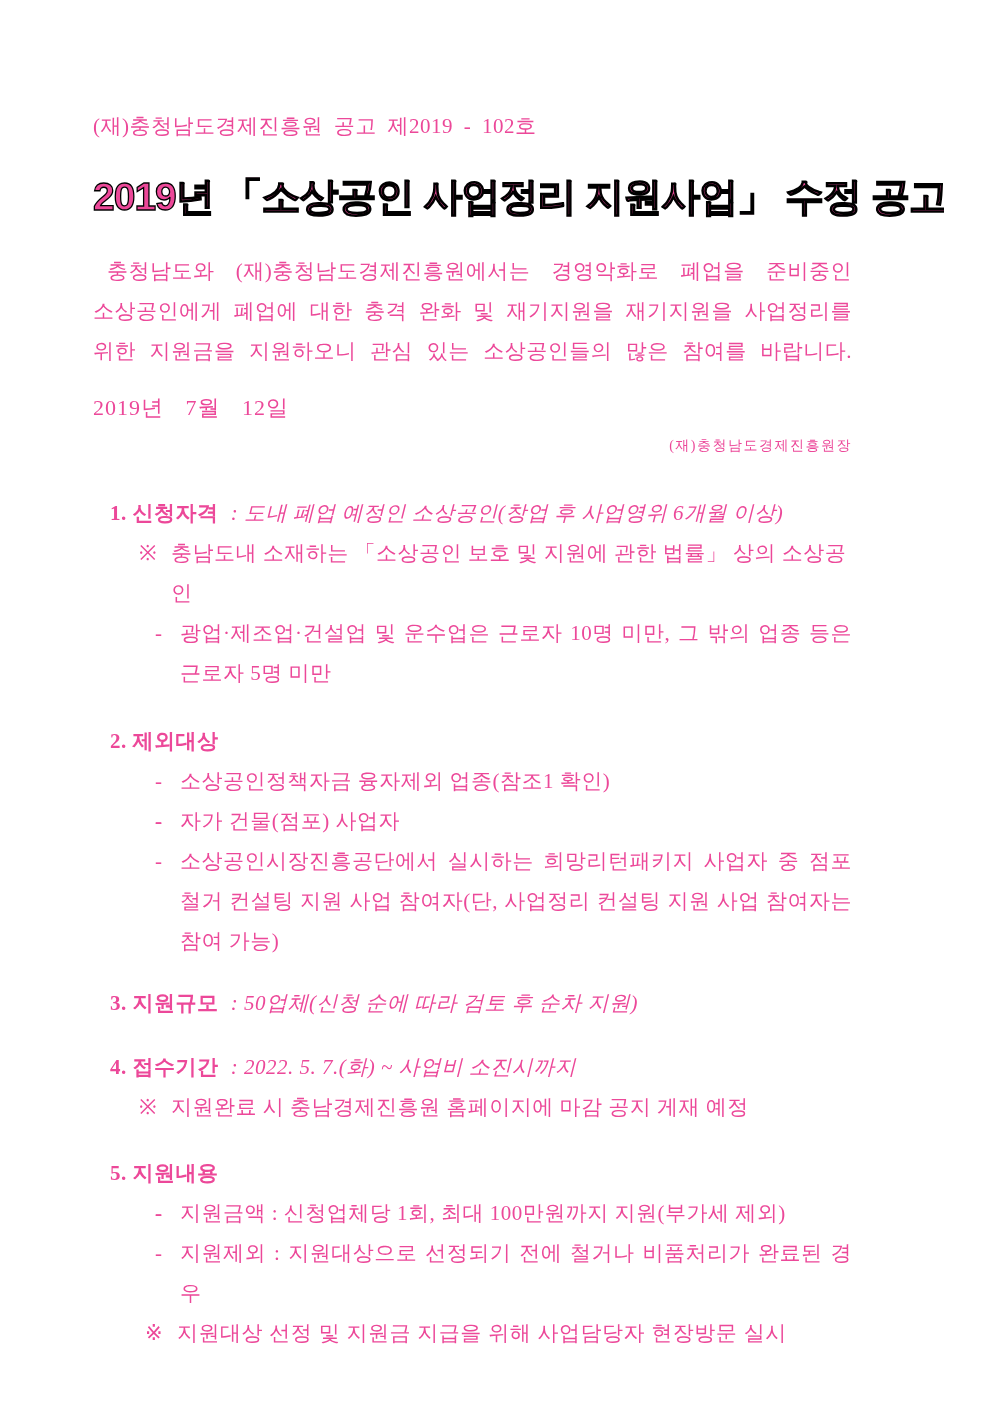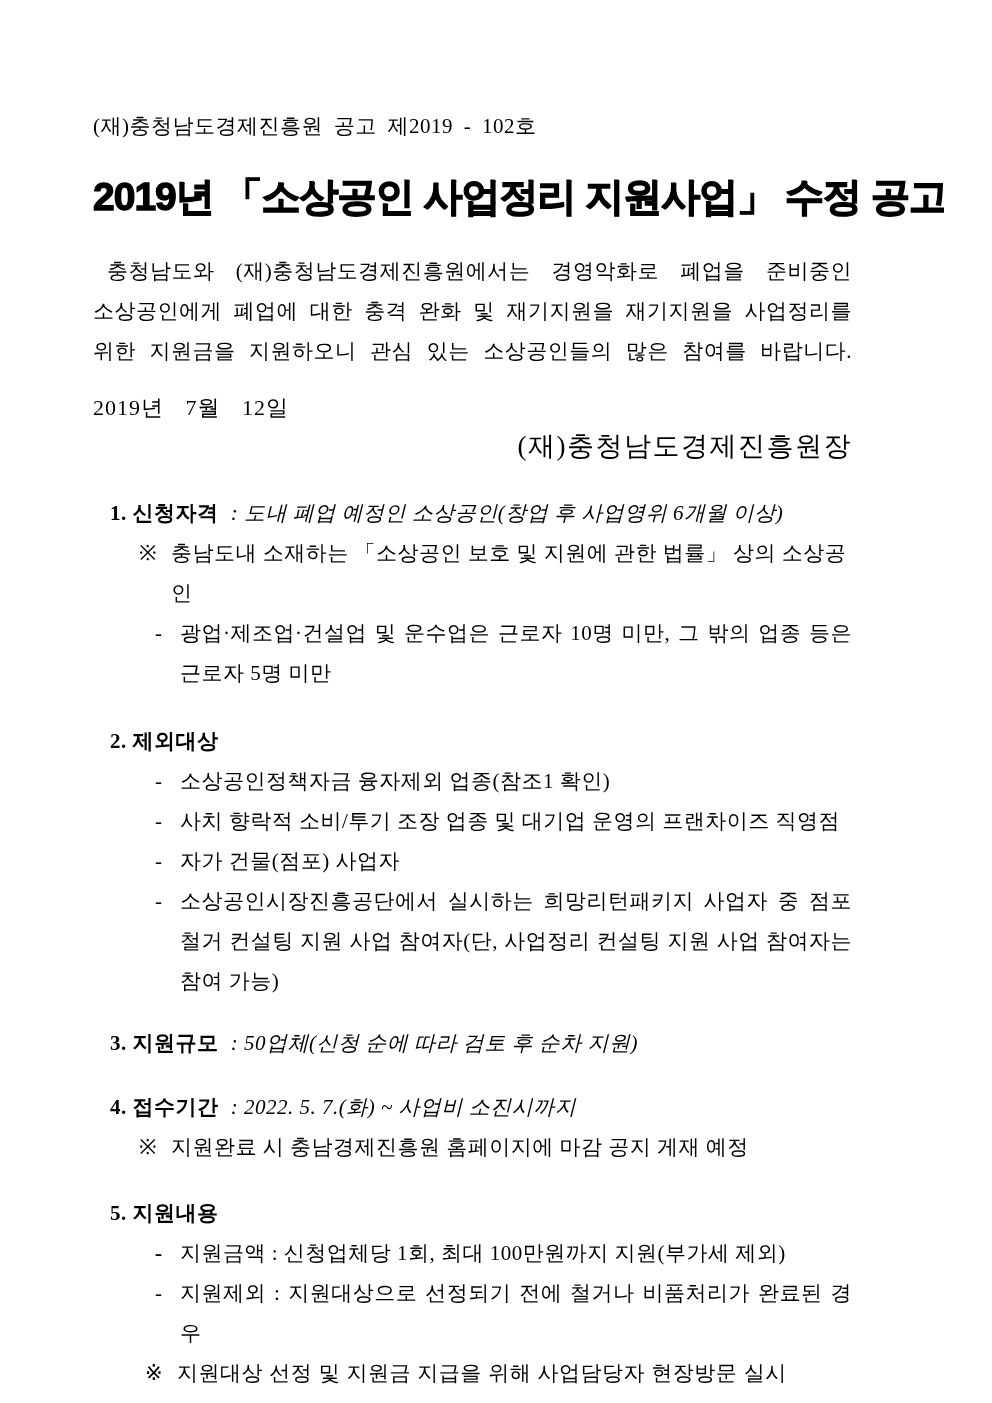--- a/index.html
+++ b/index.html
@@ -1,21 +1,21 @@
 <!DOCTYPE html>
 <html><head>
 <meta charset="utf-8">
 <style>
   html, body { margin: 0; padding: 0; background: #ffffff; }
   .page {
     position: relative;
     width: 944px;
     height: 1403px;
     background: #ffffff;
-    color: #000000;
+    color: #ec4899;
     box-sizing: border-box;
     padding: 113px 92px 0 93px;
     overflow: hidden;
     font-family: "Liberation Serif", "DejaVu Serif", serif;
   }
   .doc-number {
     font-size: 21px;
     line-height: 26px;
     word-spacing: 5px;
     letter-spacing: 0.5px;
@@ -42,21 +42,21 @@
   .intro-line.first { text-indent: 14px; }
   .date-line {
     margin-top: 18px;
     font-size: 22px;
     line-height: 38px;
     text-align: left;
     word-spacing: 15px;
     letter-spacing: 1px;
   }
   .signer-line {
-    font-size: 27px;
+    font-size: 14px;
     line-height: 38px;
     text-align: right;
     letter-spacing: 1.5px;
   }
   .sec { margin-top: 28px; }
   .sec.s3 { margin-top: 22px; }
   .sec.s4 { margin-top: 24px; }
   .sec.s5 { margin-top: 26px; }
   .hline {
     padding-left: 17px;
@@ -129,21 +129,20 @@
   <div class="sec s2">
     <div class="hline">
       <span class="hbold">2. 제외대상</span>
     </div>
     <div class="item">
       <span class="mark">-</span>
       <span>소상공인정책자금 융자제외 업종(참조1 확인)</span>
     </div>
     <div class="item">
       <span class="mark">-</span>
-      <span>사치 향락적 소비/투기 조장 업종 및 대기업 운영의 프랜차이즈 직영점</span>
     </div>
     <div class="item">
       <span class="mark">-</span>
       <span>자가 건물(점포) 사업자</span>
     </div>
     <div class="item">
       <span class="mark">-</span>
       <span>소상공인시장진흥공단에서 실시하는 희망리턴패키지 사업자 중 점포철거 컨설팅 지원 사업 참여자(단, 사업정리 컨설팅 지원 사업 참여자는 참여 가능)</span>
     </div>
   </div>

